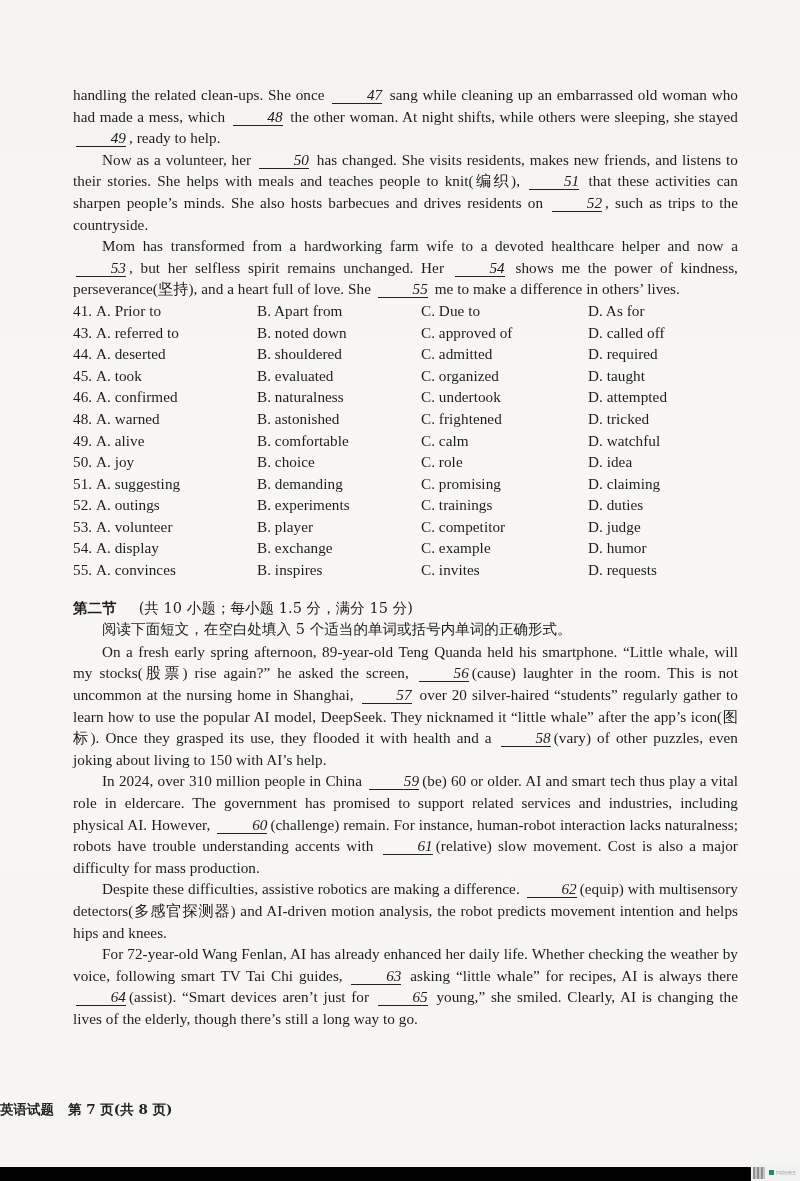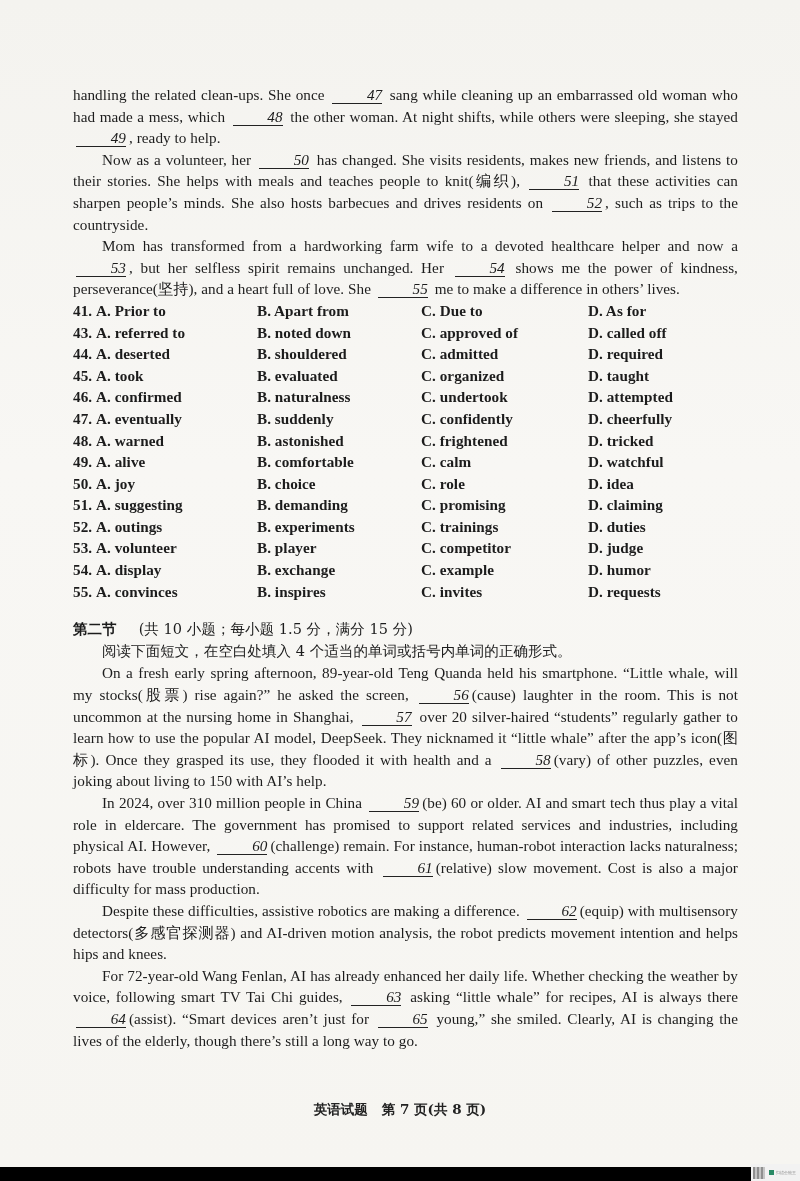--- a/index.html
+++ b/index.html
@@ -17,35 +17,35 @@
     position: absolute; left: 73px; top: 84px; width: 665px;
     font-size: 15.2px; line-height: 21.6px; letter-spacing: 0.05px;
   }
   p { margin: 0; text-align: justify; text-align-last: auto; }
   p.indent { text-indent: 29px; }
   .blank {
     display: inline-block; min-width: 50px; text-align: right;
     border-bottom: 1px solid #222; line-height: 17px; margin: 0 3px; font-style: italic;
   }
   .options { margin: 0; }
-  .opt-row { display: flex; height: 21.6px; line-height: 21.6px; font-weight: bold; }
+  .opt-row { display: flex; height: 21.6px; line-height: 21.6px; }
   .opt-row span { display: inline-block; white-space: nowrap; }
   .c-a { width: 184px; }
   .c-b { width: 164px; }
   .c-c { width: 167px; }
   .c-d { width: 150px; }
   .section-title {
     font-family: "DejaVu Serif", serif; font-weight: bold; font-size: 14.5px;
     line-height: 21.6px; margin-top: 16px;
   }
   .section-title .gap { display: inline-block; width: 22px; }
   .section-title .note { font-weight: normal; }
   .instruction { font-family: "DejaVu Serif", serif; font-size: 14.5px; text-indent: 29px; line-height: 21.6px; }
   .footer {
-    position: absolute; left: 0; width: 800px; top: 1101px; text-align: center;
+    position: absolute; left: 0; width: 800px; top: 1101px; 
     font-family: "DejaVu Serif", serif; font-weight: bold; font-size: 13.5px; color: #222;
   }
   .footer .sp { display: inline-block; width: 14px; }
   .bottom-bar {
     position: absolute; left: 0; top: 1167px; width: 800px; height: 14px; background: #000;
   }
   .watermark {
     position: absolute; left: 751px; top: 1164px; width: 49px; height: 17px;
     background: #f2f2f2; display: flex; align-items: center;
   }
@@ -96,26 +96,20 @@
           <span class="c-c">C. organized</span>
           <span class="c-d">D. taught</span>
         </div>
       <div class="opt-row">
           <span class="c-a"><span>46.</span> <span>A. confirmed</span></span>
           <span class="c-b">B. naturalness</span>
           <span class="c-c">C. undertook</span>
           <span class="c-d">D. attempted</span>
         </div>
       <div class="opt-row">
-          <span class="c-a"><span>47.</span> <span>A. eventually</span></span>
-          <span class="c-b">B. suddenly</span>
-          <span class="c-c">C. confidently</span>
-          <span class="c-d">D. cheerfully</span>
-        </div>
-      <div class="opt-row">
           <span class="c-a"><span>48.</span> <span>A. warned</span></span>
           <span class="c-b">B. astonished</span>
           <span class="c-c">C. frightened</span>
           <span class="c-d">D. tricked</span>
         </div>
       <div class="opt-row">
           <span class="c-a"><span>49.</span> <span>A. alive</span></span>
           <span class="c-b">B. comfortable</span>
           <span class="c-c">C. calm</span>
           <span class="c-d">D. watchful</span>
@@ -152,21 +146,21 @@
         </div>
       <div class="opt-row">
           <span class="c-a"><span>55.</span> <span>A. convinces</span></span>
           <span class="c-b">B. inspires</span>
           <span class="c-c">C. invites</span>
           <span class="c-d">D. requests</span>
         </div>
     </div>
 
     <div class="section-title"><span>第二节</span><span class="gap"></span><span class="note">(共 10 小题；每小题 1.5 分，满分 15 分)</span></div>
-    <div class="instruction">阅读下面短文，在空白处填入 4 个适当的单词或括号内单词的正确形式。</div>
+    <div class="instruction">阅读下面短文，在空白处填入 5 个适当的单词或括号内单词的正确形式。</div>
 
     <p class="indent"><span>On a fresh early spring afternoon, 89-year-old Teng Quanda held his smartphone. “Little whale, will my stocks(股票) rise again?” he asked the screen,</span> <span class="blank">56</span><span>(cause) laughter in the room. This is not uncommon at the nursing home in Shanghai,</span> <span class="blank">57</span> <span>over 20 silver-haired “students” regularly gather to learn how to use the popular AI model, DeepSeek. They nicknamed it “little whale” after the app’s icon(图标). Once they grasped its use, they flooded it with health and a</span> <span class="blank">58</span><span>(vary) of other puzzles, even joking about living to 150 with AI’s help.</span></p>
 
     <p class="indent"><span>In 2024, over 310 million people in China</span> <span class="blank">59</span><span>(be) 60 or older. AI and smart tech thus play a vital role in eldercare. The government has promised to support related services and industries, including physical AI. However,</span> <span class="blank">60</span><span>(challenge) remain. For instance, human-robot interaction lacks naturalness; robots have trouble understanding accents with</span> <span class="blank">61</span><span>(relative) slow movement. Cost is also a major difficulty for mass production.</span></p>
 
     <p class="indent"><span>Despite these difficulties, assistive robotics are making a difference.</span> <span class="blank">62</span><span>(equip) with multisensory detectors(多感官探测器) and AI-driven motion analysis, the robot predicts movement intention and helps hips and knees.</span></p>
 
     <p class="indent"><span>For 72-year-old Wang Fenlan, AI has already enhanced her daily life. Whether checking the weather by voice, following smart TV Tai Chi guides,</span> <span class="blank">63</span> <span>asking “little whale” for recipes, AI is always there</span> <span class="blank">64</span><span>(assist). “Smart devices aren’t just for</span> <span class="blank">65</span> <span>young,” she smiled. Clearly, AI is changing the lives of the elderly, though there’s still a long way to go.</span></p>
   </div>
 

